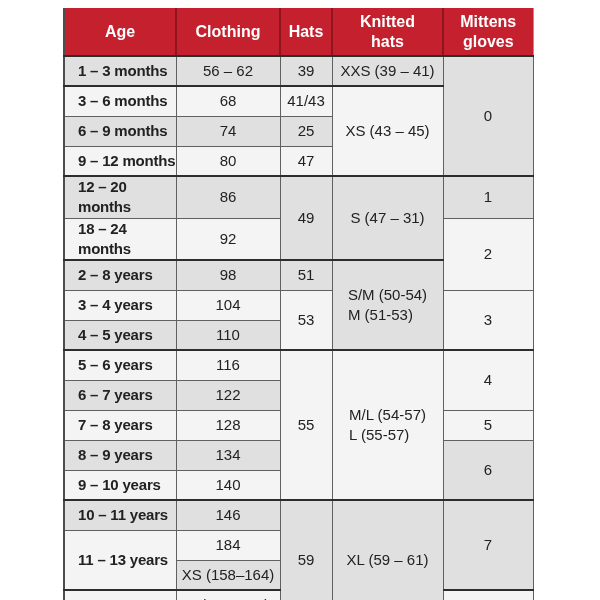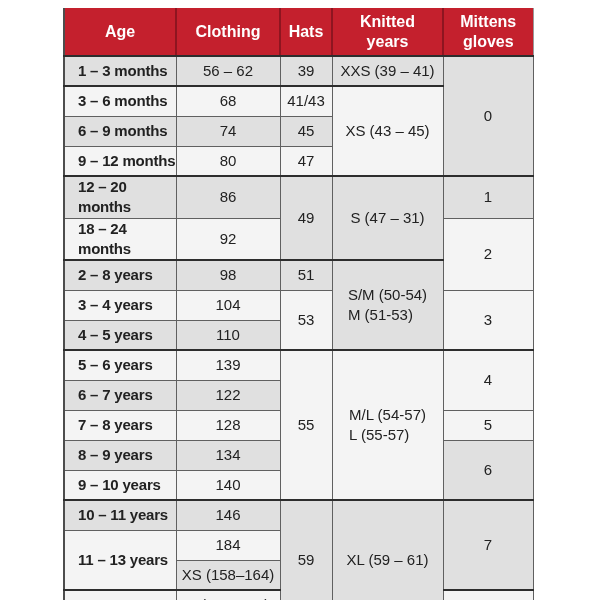--- a/index.html
+++ b/index.html
@@ -57,21 +57,21 @@
       <col class="c-hats">
     <col class="c-knitted_hats">
       <col class="c-mittens_gloves">
   </colgroup>
   <thead>
     <tr id="header-row">
         <th>Age</th>
         <th>Clothing</th>
         <th>Hats</th>
         <th>Knitted
-years</th>
+hats</th>
         <th>Mittens
 gloves</th>
       </tr>
   </thead>
   <tbody id="table-body">
       <tr class="gray">
         <td class="col-age"><span class="val">1 – 3 months</span></td>
         <td class="col-clothing"><span class="val">56 – 62</span></td>
         <td class="col-hats"><span class="val">39</span></td>
         <td class="col-knitted_hats"><span class="val">XXS (39 – 41)</span></td>
@@ -79,21 +79,21 @@
       </tr>
       <tr class="light thick">
         <td class="col-age"><span class="val">3 – 6 months</span></td>
         <td class="col-clothing"><span class="val">68</span></td>
         <td class="col-hats"><span class="val">41/43</span></td>
         <td rowspan="3" class="col-knitted_hats light-cell"><span class="val">XS (43 – 45)</span></td>
       </tr>
       <tr class="gray">
         <td class="col-age"><span class="val">6 – 9 months</span></td>
         <td class="col-clothing"><span class="val">74</span></td>
-        <td class="col-hats"><span class="val">45</span></td>
+        <td class="col-hats"><span class="val">25</span></td>
       </tr>
       <tr class="light">
         <td class="col-age"><span class="val">9 – 12 months</span></td>
         <td class="col-clothing"><span class="val">80</span></td>
         <td class="col-hats"><span class="val">47</span></td>
       </tr>
       <tr class="gray thick">
         <td class="col-age"><span class="val">12 – 20 months</span></td>
         <td class="col-clothing"><span class="val">86</span></td>
         <td rowspan="2" class="col-hats light-cell"><span class="val">49</span></td>
@@ -117,21 +117,21 @@
         <td class="col-clothing"><span class="val">104</span></td>
         <td rowspan="2" class="col-hats light-cell"><span class="val">53</span></td>
         <td rowspan="2" class="col-mittens_gloves light-cell"><span class="val">3</span></td>
       </tr>
       <tr class="gray">
         <td class="col-age"><span class="val">4 – 5 years</span></td>
         <td class="col-clothing"><span class="val">110</span></td>
       </tr>
       <tr class="light thick">
         <td class="col-age"><span class="val">5 – 6 years</span></td>
-        <td class="col-clothing"><span class="val">139</span></td>
+        <td class="col-clothing"><span class="val">116</span></td>
         <td rowspan="5" class="col-hats light-cell"><span class="val">55</span></td>
         <td rowspan="5" class="col-knitted_hats light-cell"><span class="val">M/L (54-57)
 L (55-57)</span></td>
         <td rowspan="2" class="col-mittens_gloves light-cell"><span class="val">4</span></td>
       </tr>
       <tr class="gray">
         <td class="col-age"><span class="val">6 – 7 years</span></td>
         <td class="col-clothing"><span class="val">122</span></td>
       </tr>
       <tr class="light">

